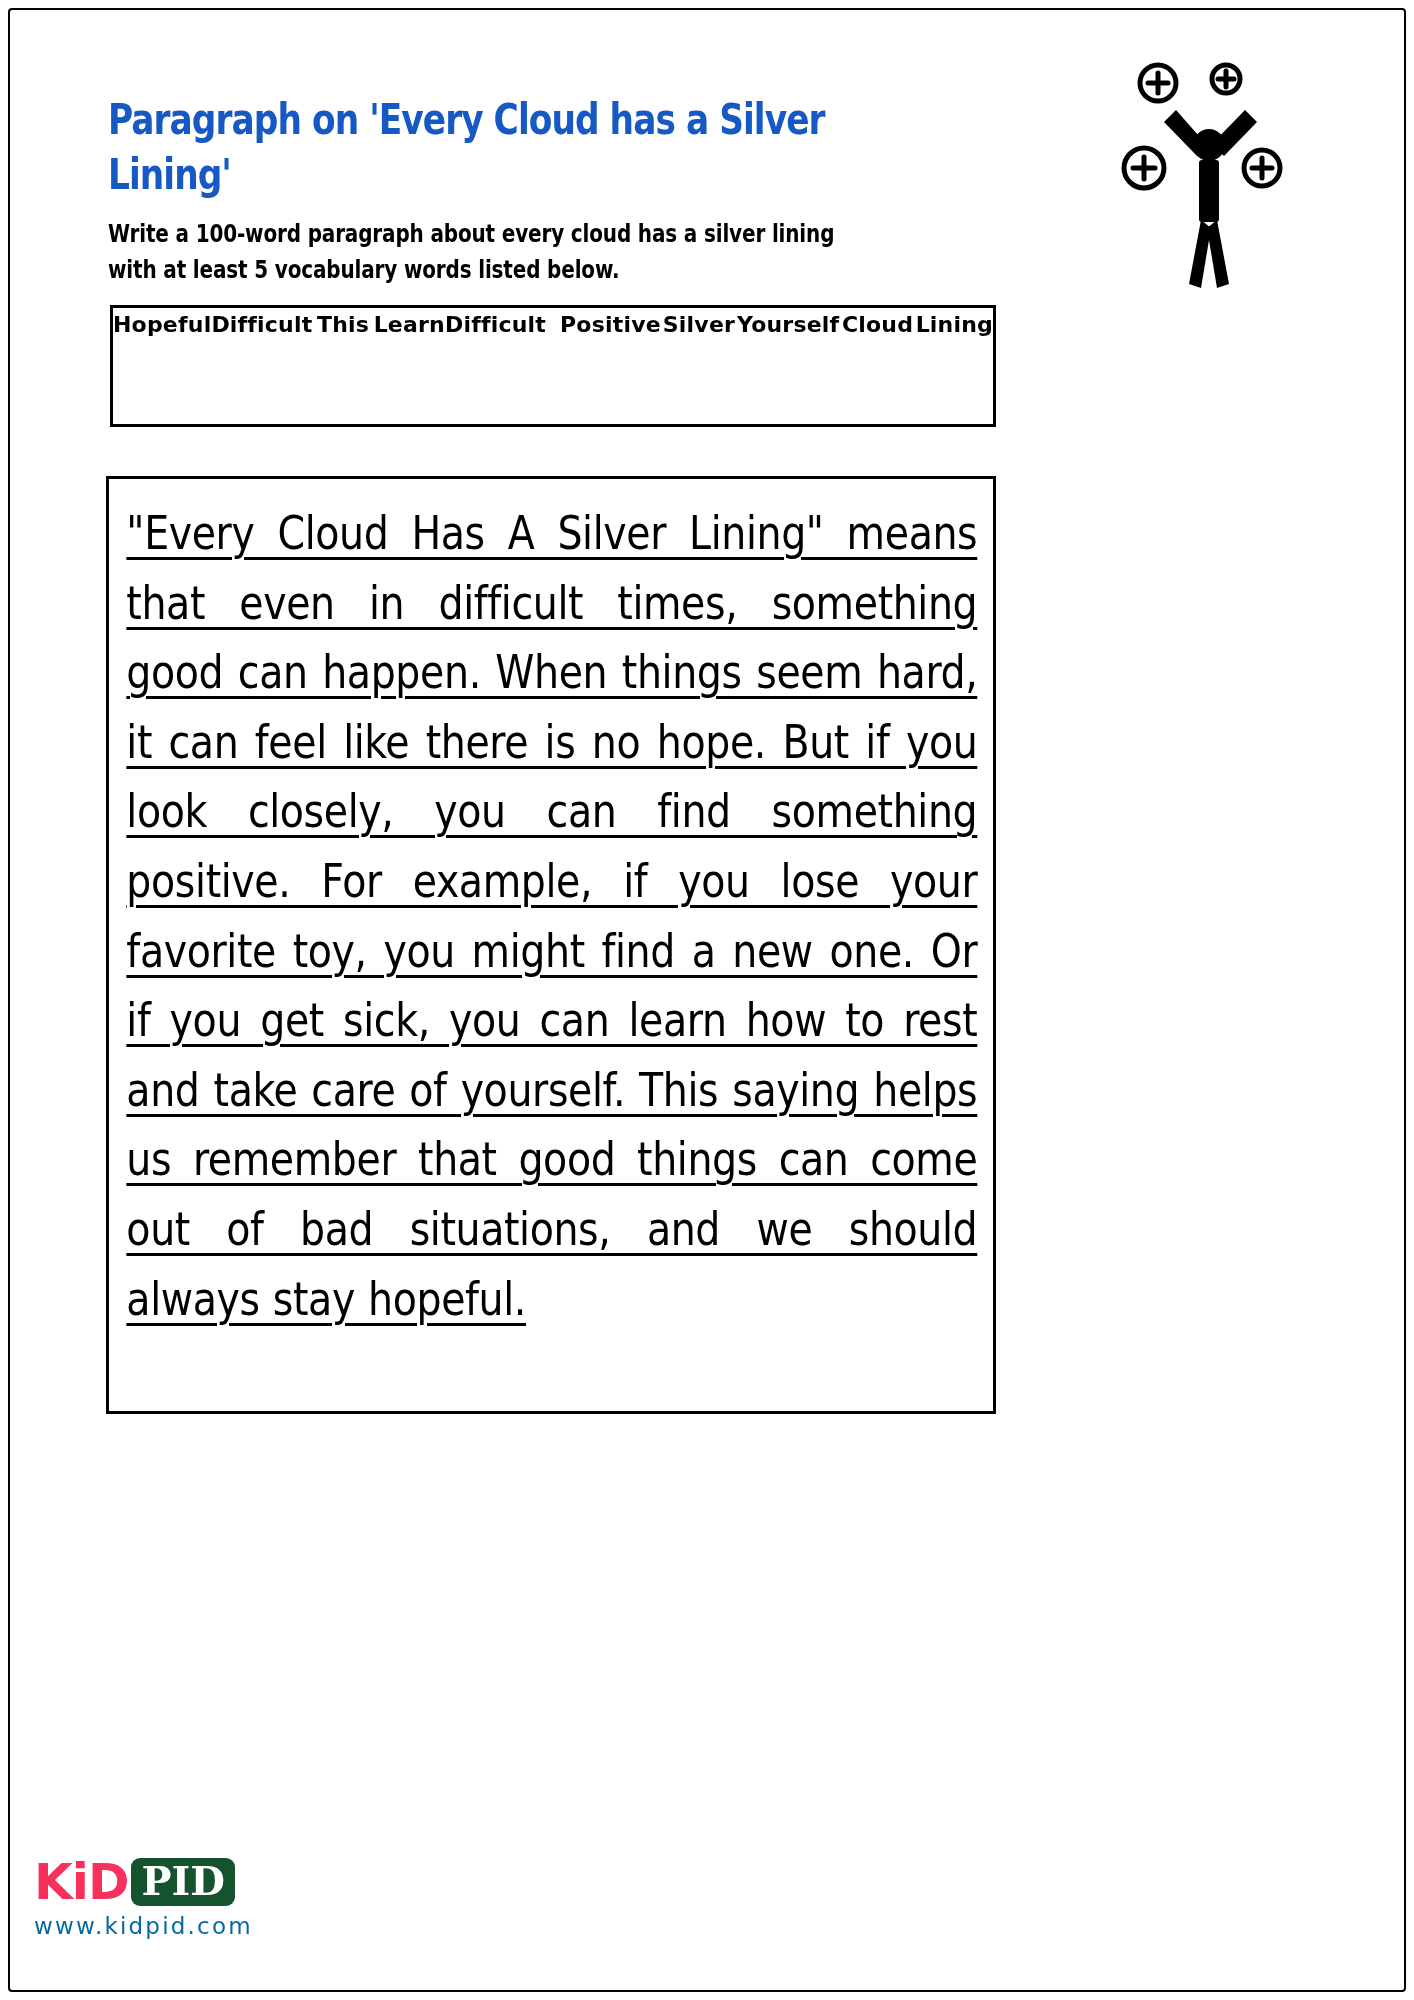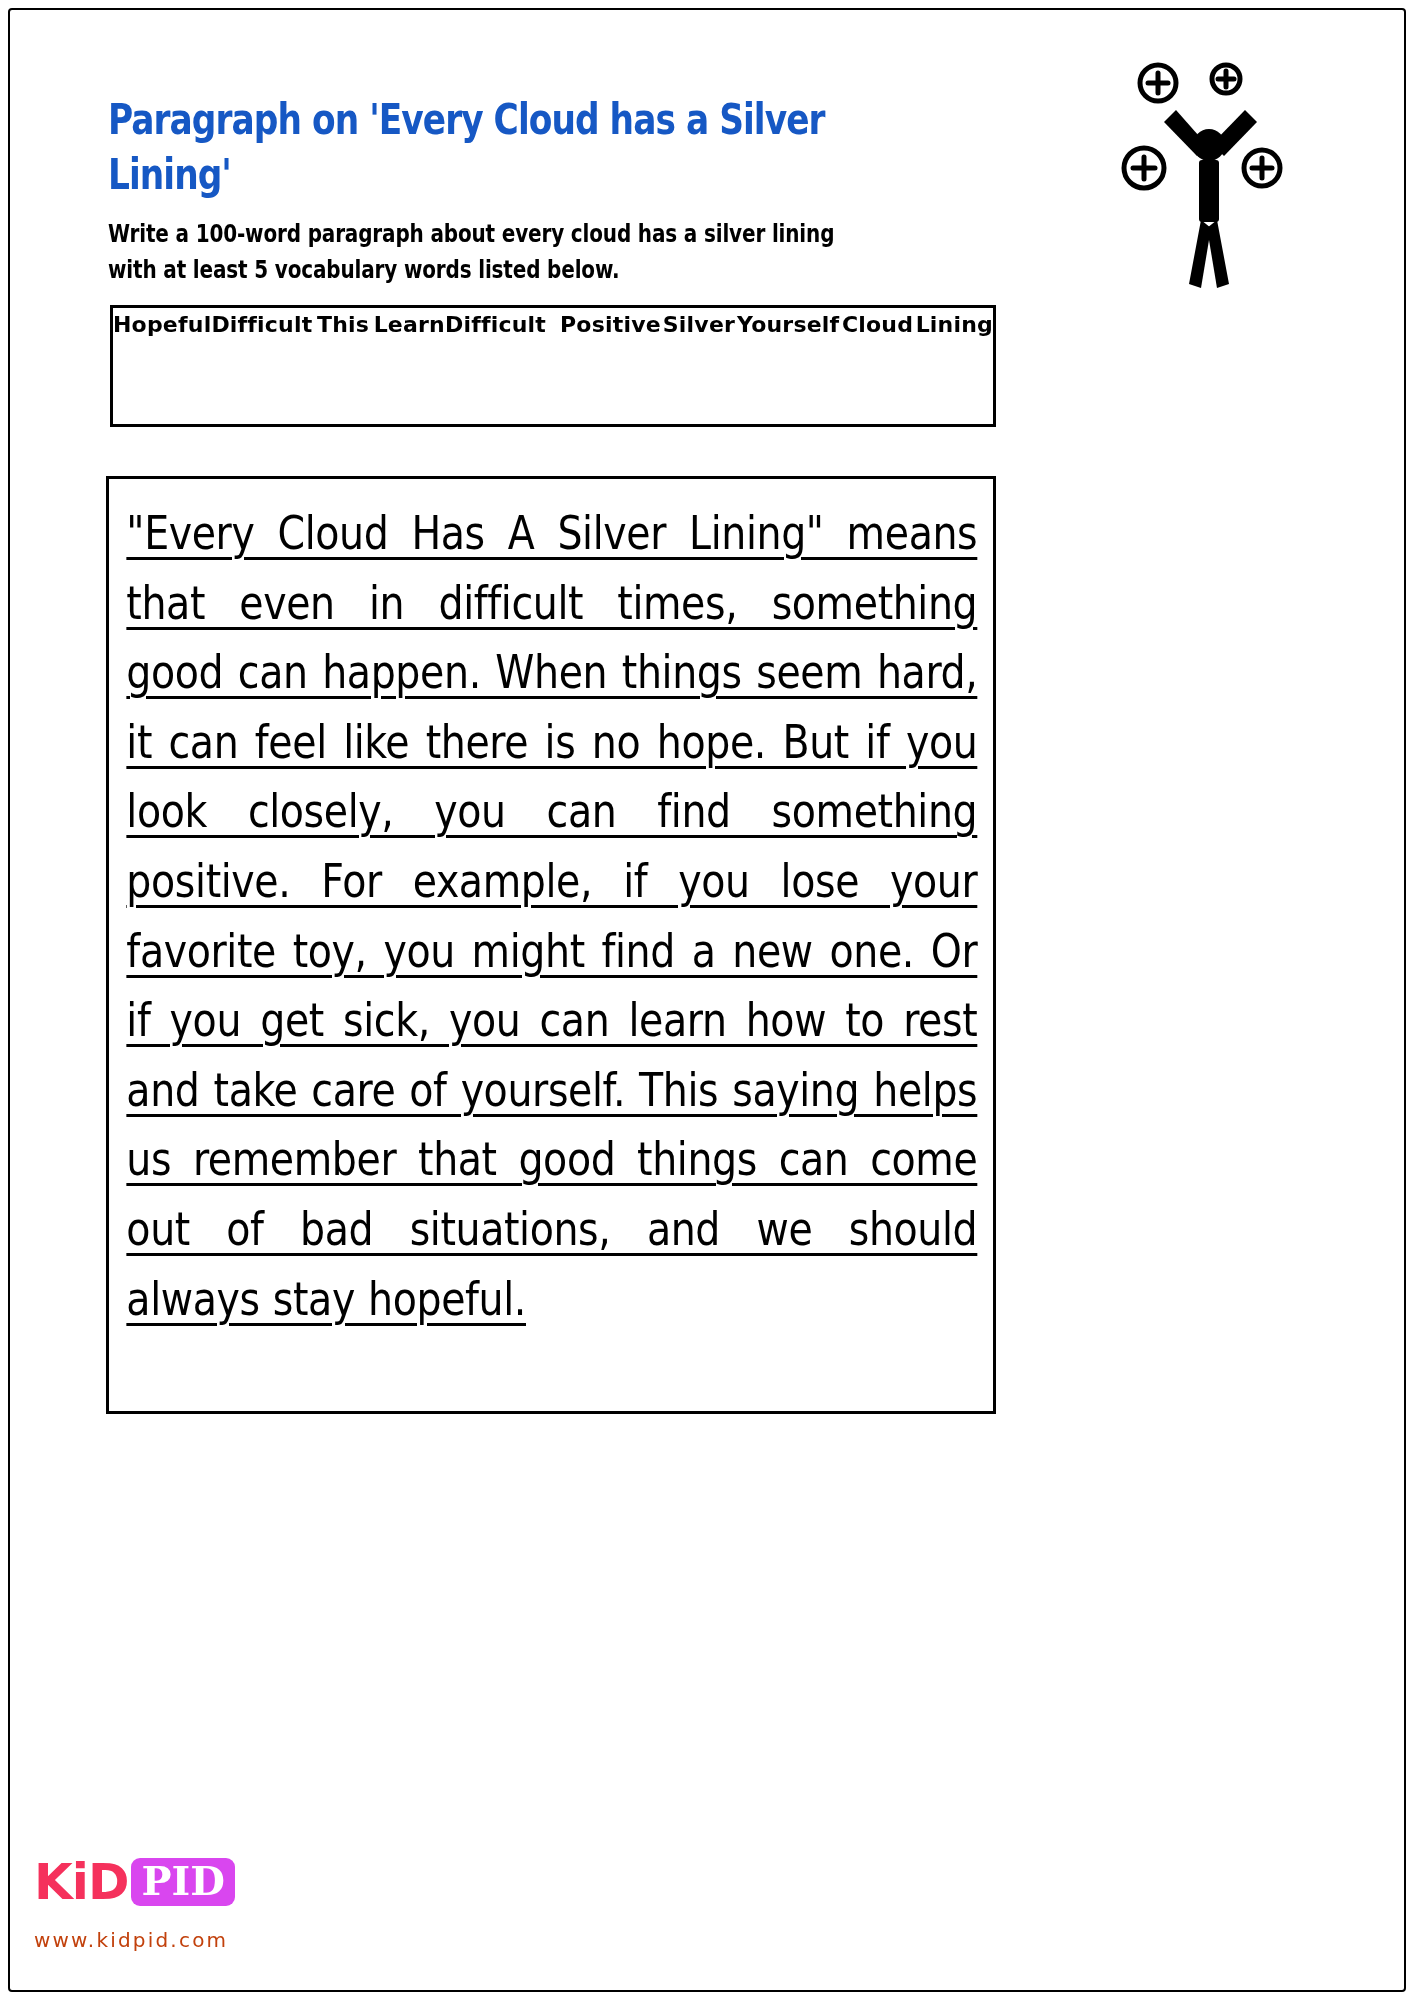--- a/index.html
+++ b/index.html
@@ -163,40 +163,40 @@
   #logo-kid {
     font-family: "DejaVu Sans", sans-serif;
     font-weight: bold;
     font-size: 50px;
     color: #f5315c;
     letter-spacing: -1px;
     line-height: 1;
     text-align: right;
   }
   #logo-pid-wrap {
-    background: #d946ef;
+    background: #14532d;
     border-radius: 9px;
     padding: 3px 10px 5px 10px;
     margin-left: 3px;
     display: inline-block;
   }
   #logo-pid {
     font-family: "DejaVu Serif", serif;
     font-weight: bold;
     font-size: 40px;
     color: #ffffff;
     letter-spacing: 0px;
     line-height: 1;
   }
   #brand-url {
     font-family: "DejaVu Sans", sans-serif;
-    font-size: 20px;
-    color: #c2410c;
+    font-size: 23px;
+    color: #0369a1;
     letter-spacing: 2.2px;
-    margin-top: 18px;
+    margin-top: 3px;
   }
   #footer-notice {
     position: absolute;
     right: 36px;
     top: 20px;
     text-align: right;
     font-family: "DejaVu Serif", serif;
     font-size: 19.5px;
     color: #1a1a1a;
     line-height: 1.65;

